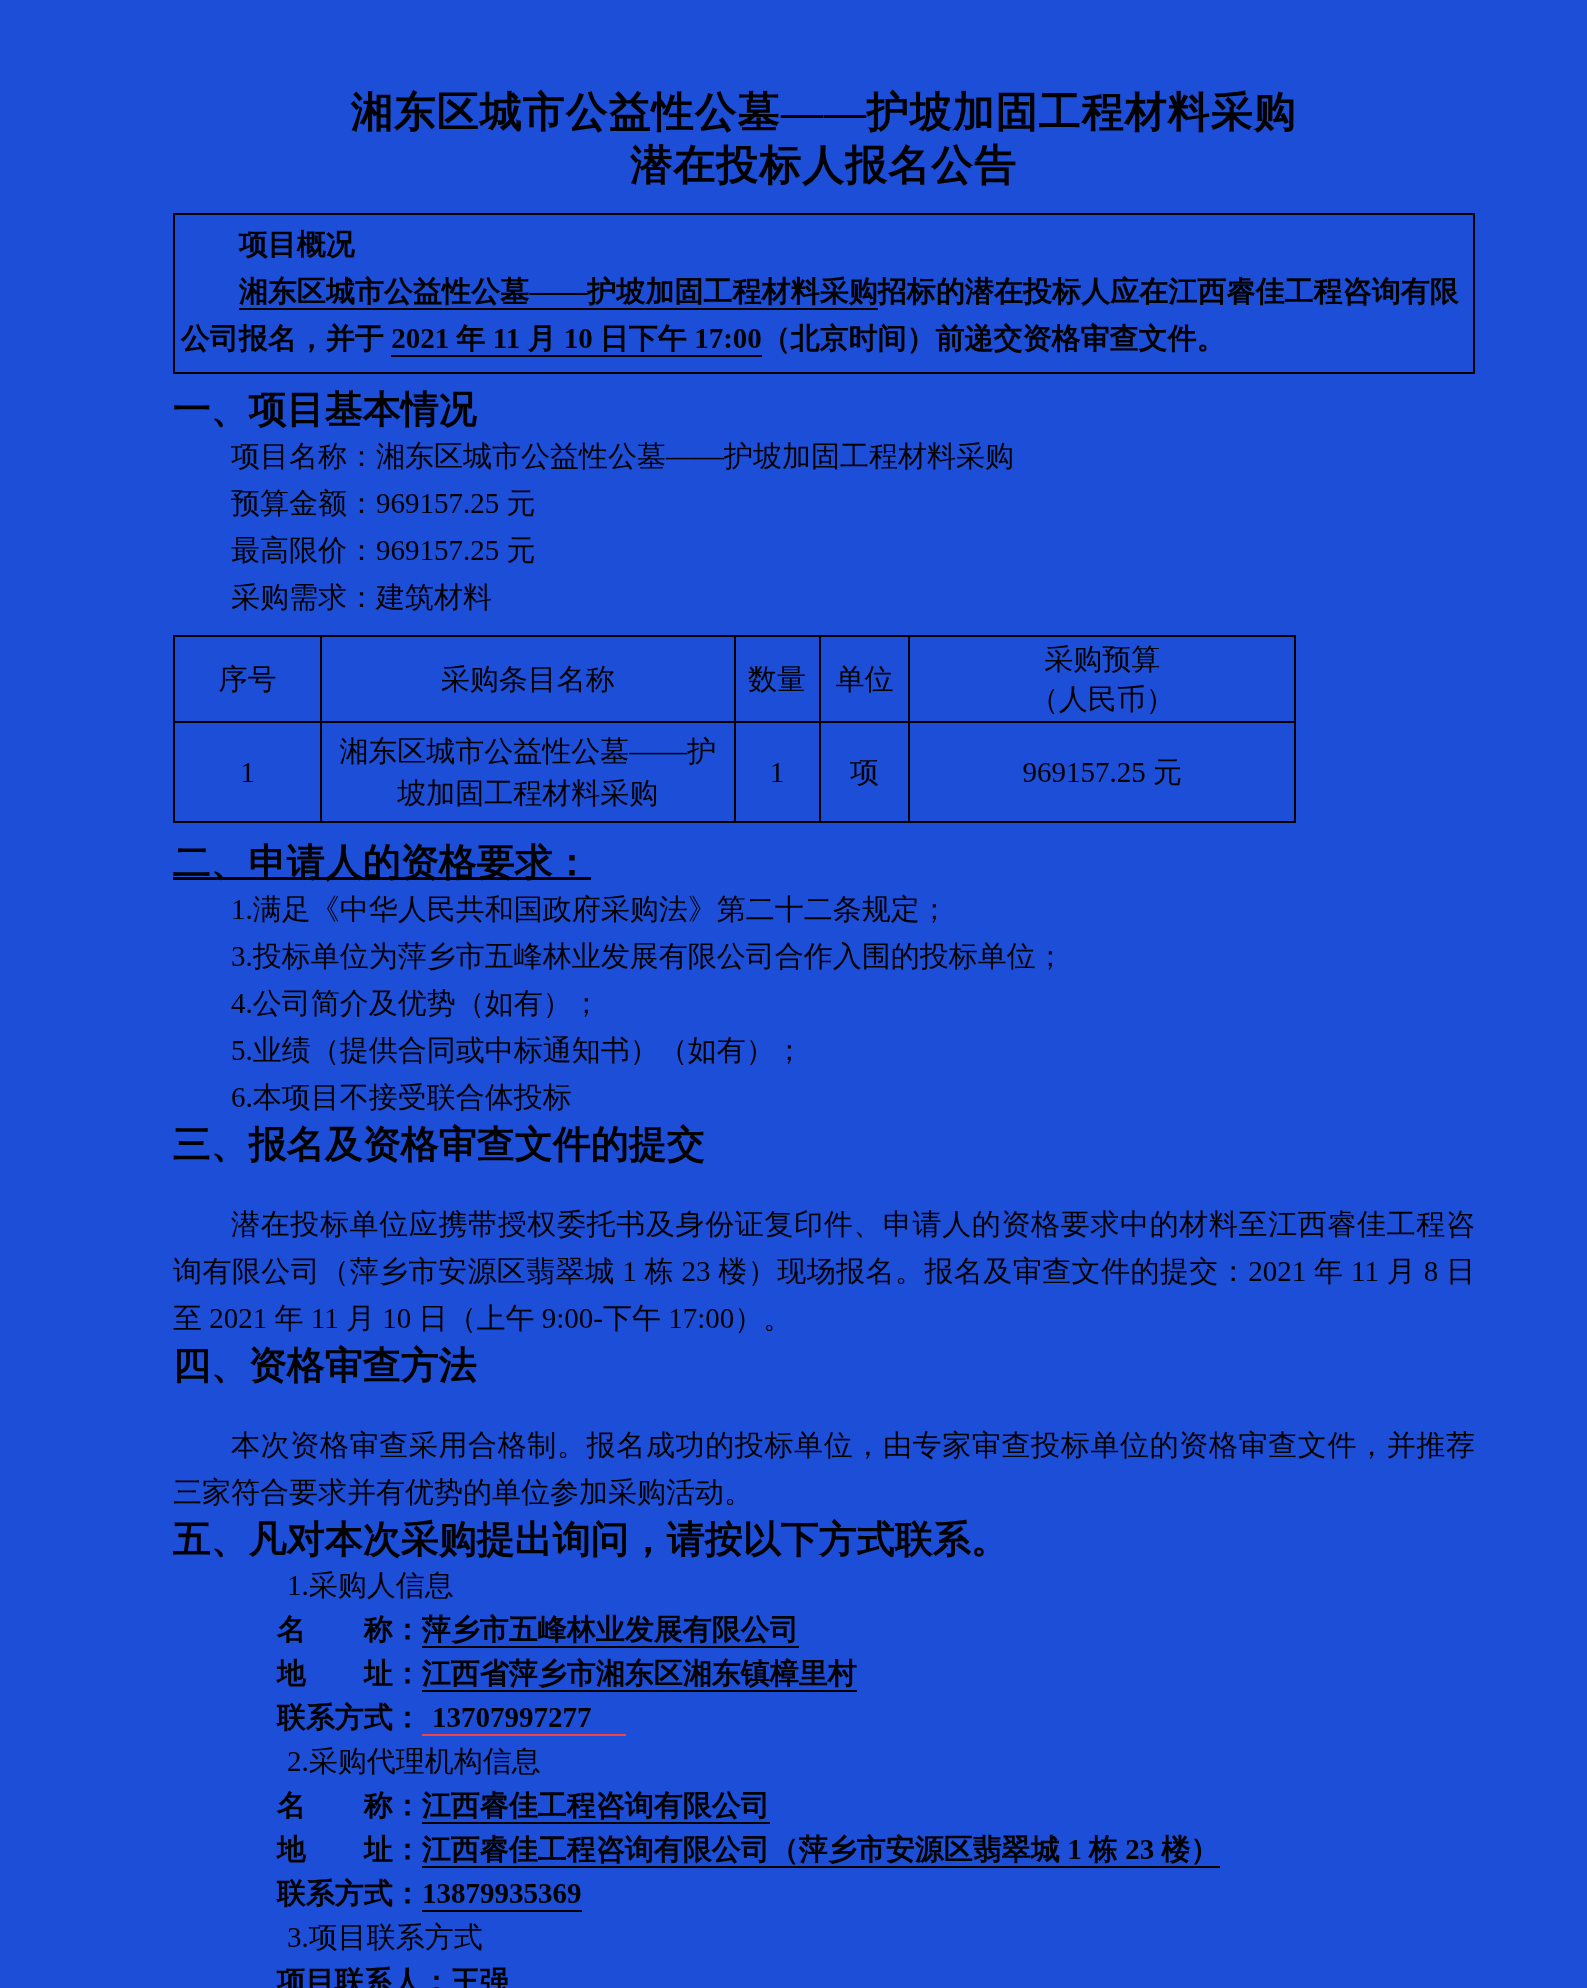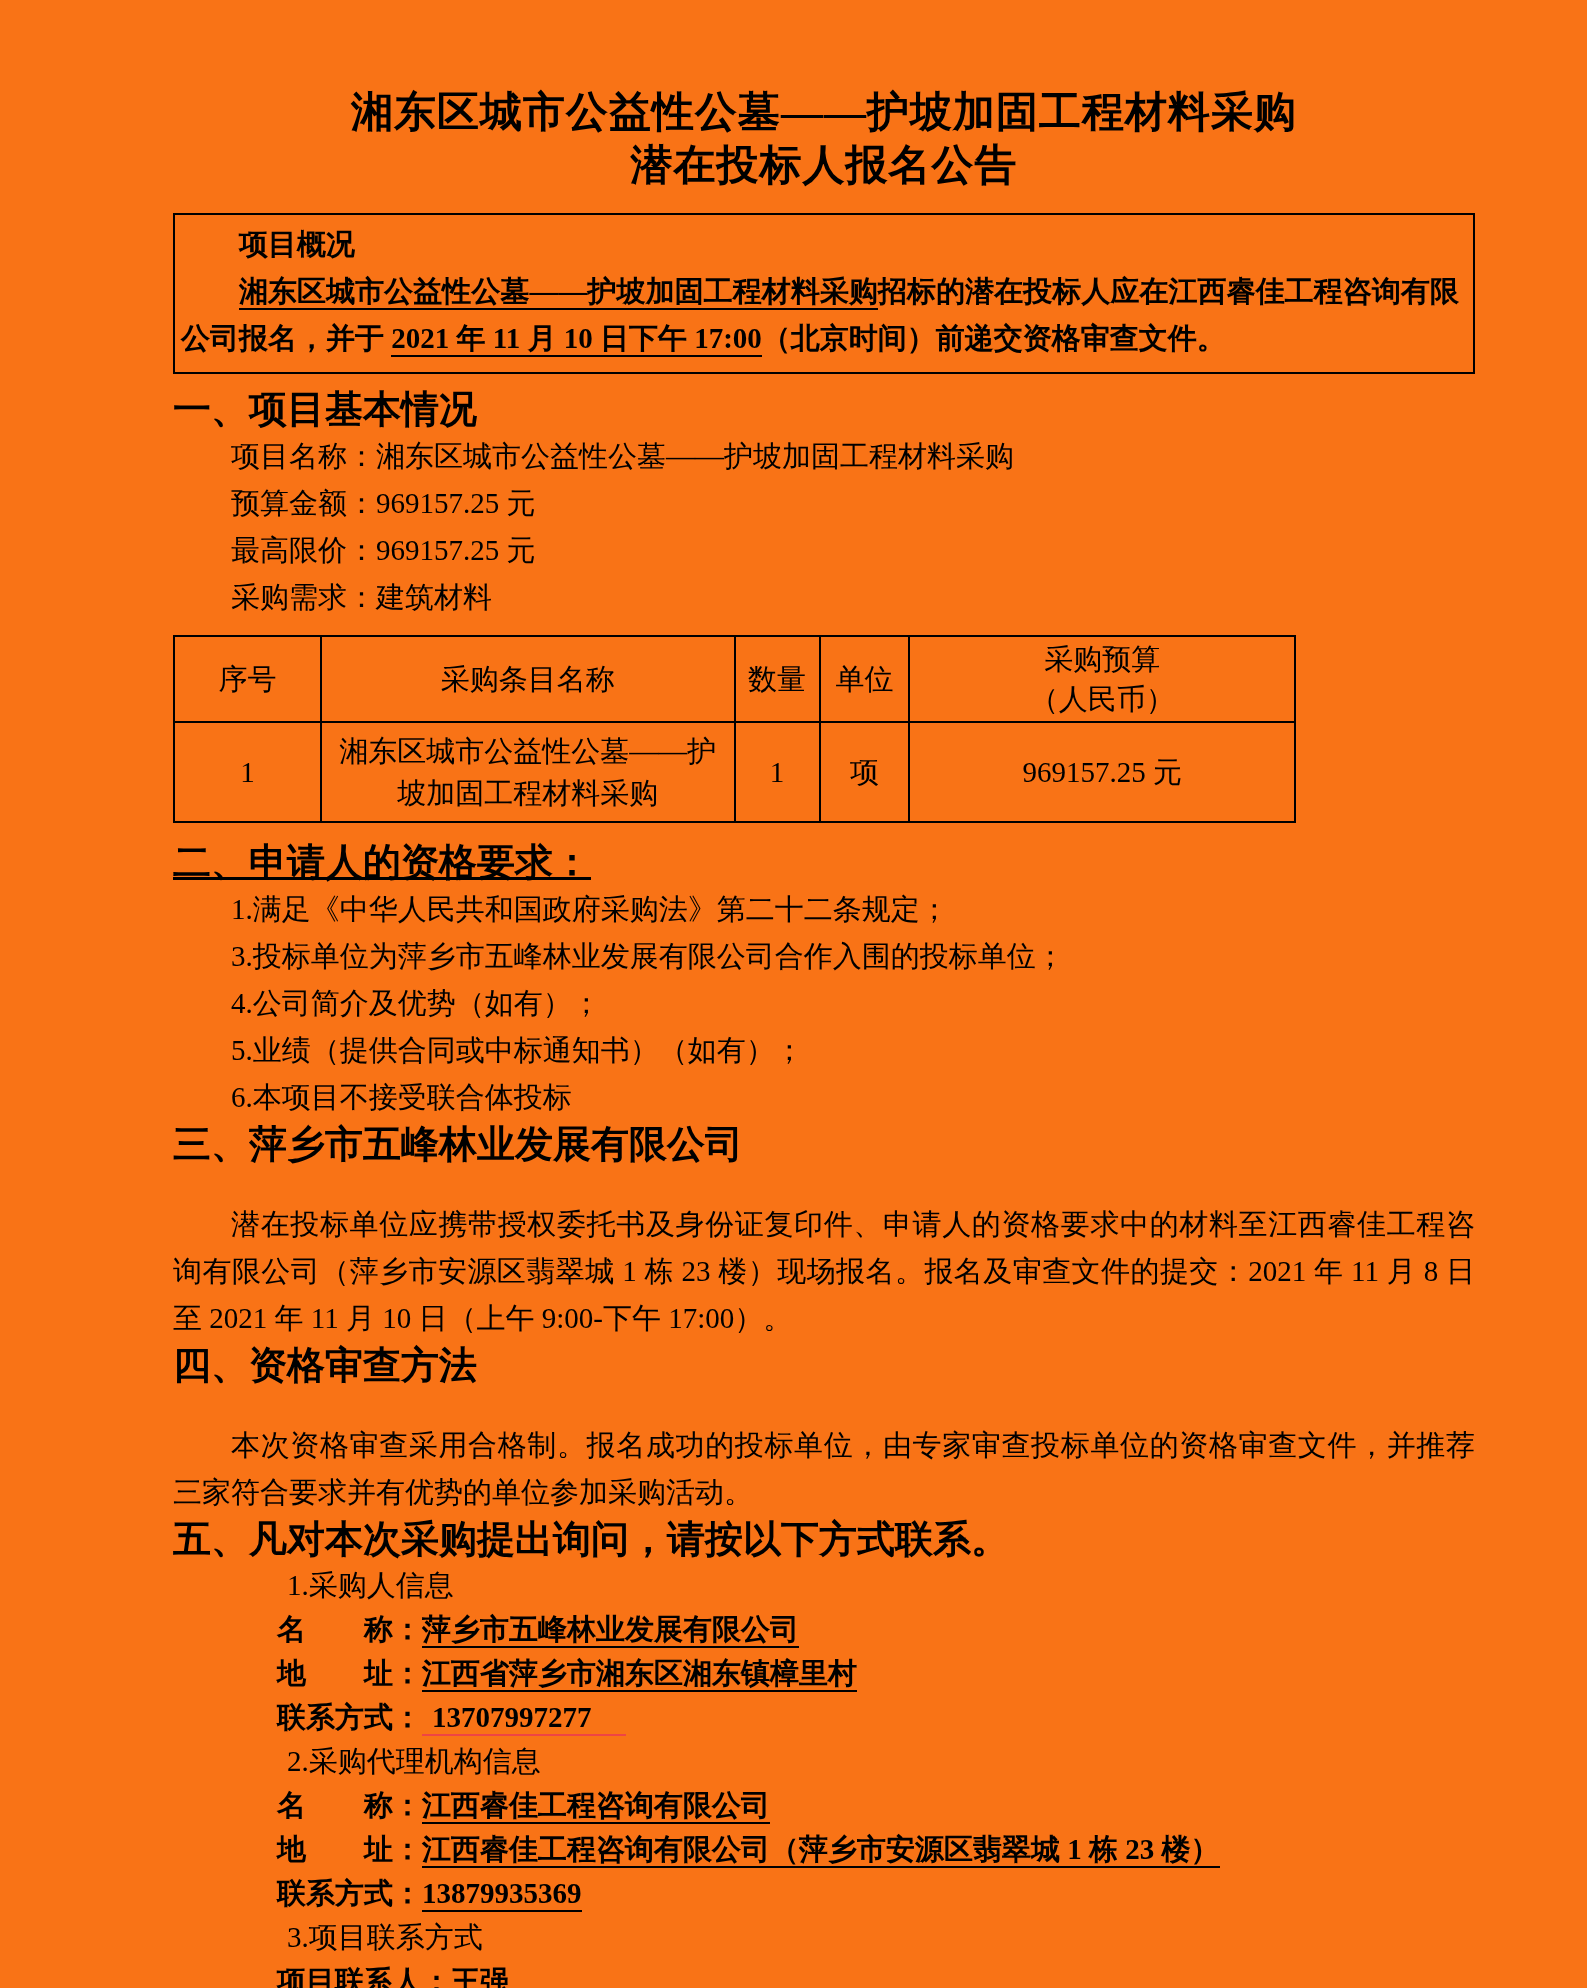--- a/index.html
+++ b/index.html
@@ -1,17 +1,17 @@
 <!DOCTYPE html>
 <html><head>
 <meta charset="utf-8">
 <style>
   html,body{margin:0;padding:0;background:#e8e8e8;}
   .page{
-    width:1587px;height:1988px;background:#f97316;box-sizing:border-box;
+    width:1587px;height:1988px;background:#1d4ed8;box-sizing:border-box;
     margin:0 auto;padding:86px 112px 40px 173px;
     font-family:"Liberation Serif","DejaVu Serif",serif;
     font-size:29px;color:#000;
   }
   .title{
     font-weight:bold;font-size:42px;line-height:53px;text-align:center;
     letter-spacing:1px;
   }
   .overview-box{
     border:2px solid #000;margin-top:21px;padding:6px 14px 10px 6px;
@@ -94,21 +94,21 @@
     </tbody>
   </table>
 
   <div class="sec-heading mt16">二、申请人的资格要求：</div>
   <div class="body-line">1.满足《中华人民共和国政府采购法》第二十二条规定；</div>
   <div class="body-line">3.投标单位为萍乡市五峰林业发展有限公司合作入围的投标单位；</div>
   <div class="body-line">4.公司简介及优势（如有）；</div>
   <div class="body-line">5.业绩（提供合同或中标通知书）（如有）；</div>
   <div class="body-line">6.本项目不接受联合体投标</div>
 
-  <div class="sec-heading">三、萍乡市五峰林业发展有限公司</div>
+  <div class="sec-heading">三、报名及资格审查文件的提交</div>
   <div class="line indent just">潜在投标单位应携带授权委托书及身份证复印件、申请人的资格要求中的材料至江西睿佳工程咨询有限公司（萍乡市安源区翡翠城 1 栋 23 楼）现场报名。报名及审查文件的提交：2021 年 11 月 8 日至 2021 年 11 月 10 日（上午 9:00-下午 17:00）。</div>
 
   <div class="sec-heading">四、资格审查方法</div>
   <div class="line indent just">本次资格审查采用合格制。报名成功的投标单位，由专家审查投标单位的资格审查文件，并推荐三家符合要求并有优势的单位参加采购活动。</div>
 
   <div class="sec-heading">五、凡对本次采购提出询问，请按以下方式联系。</div>
 
   <div class="sub-heading">1.采购人信息</div>
   <div class="contact-line"><span>名　　称：</span><span class="u">萍乡市五峰林业发展有限公司</span></div>
   <div class="contact-line"><span>地　　址：</span><span class="u">江西省萍乡市湘东区湘东镇樟里村</span></div>

